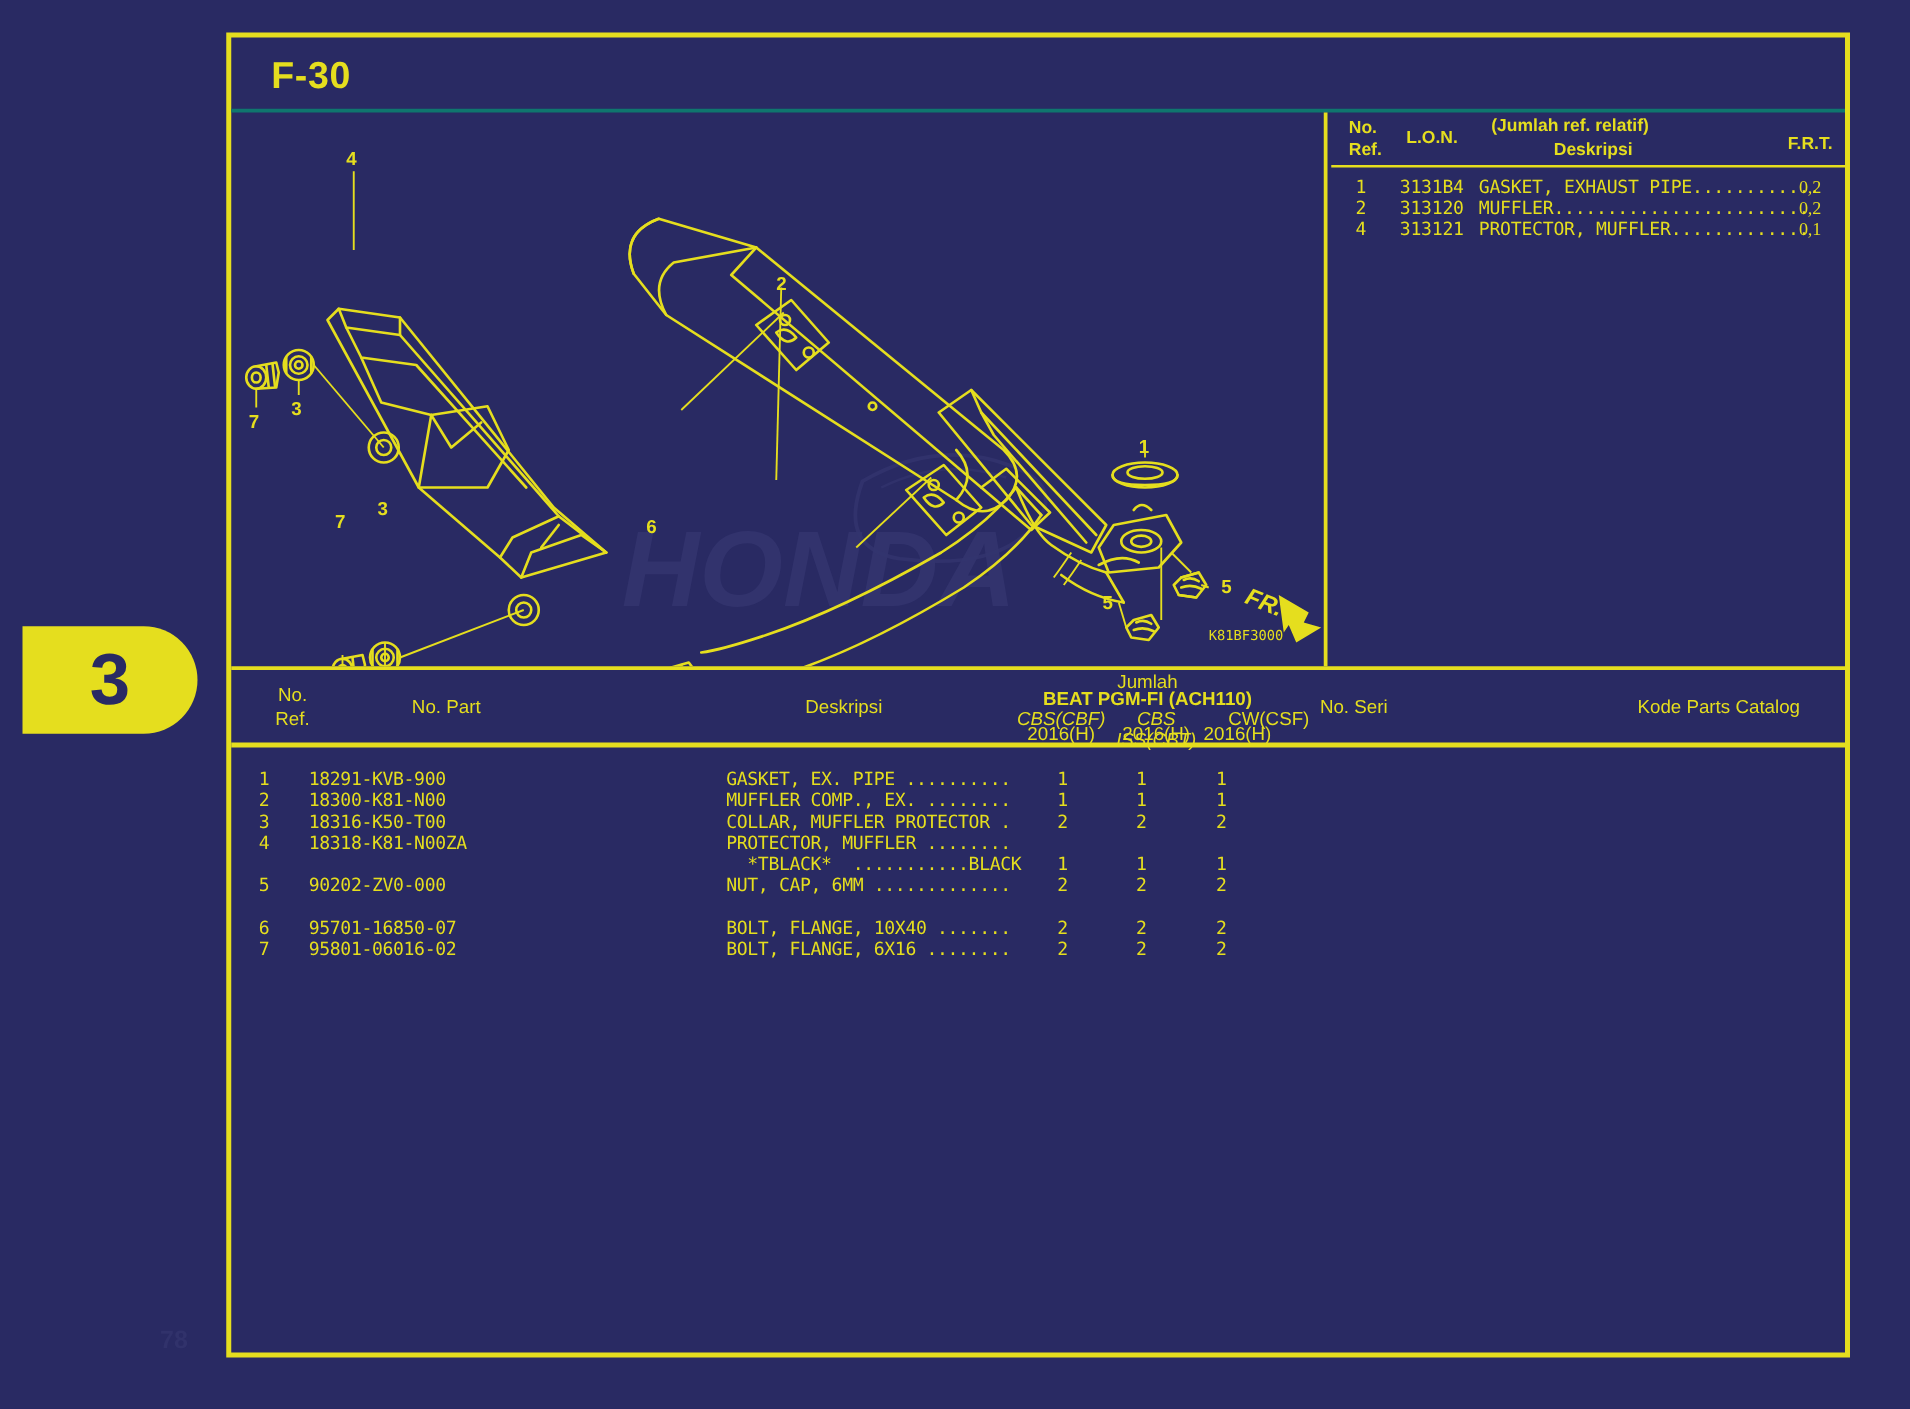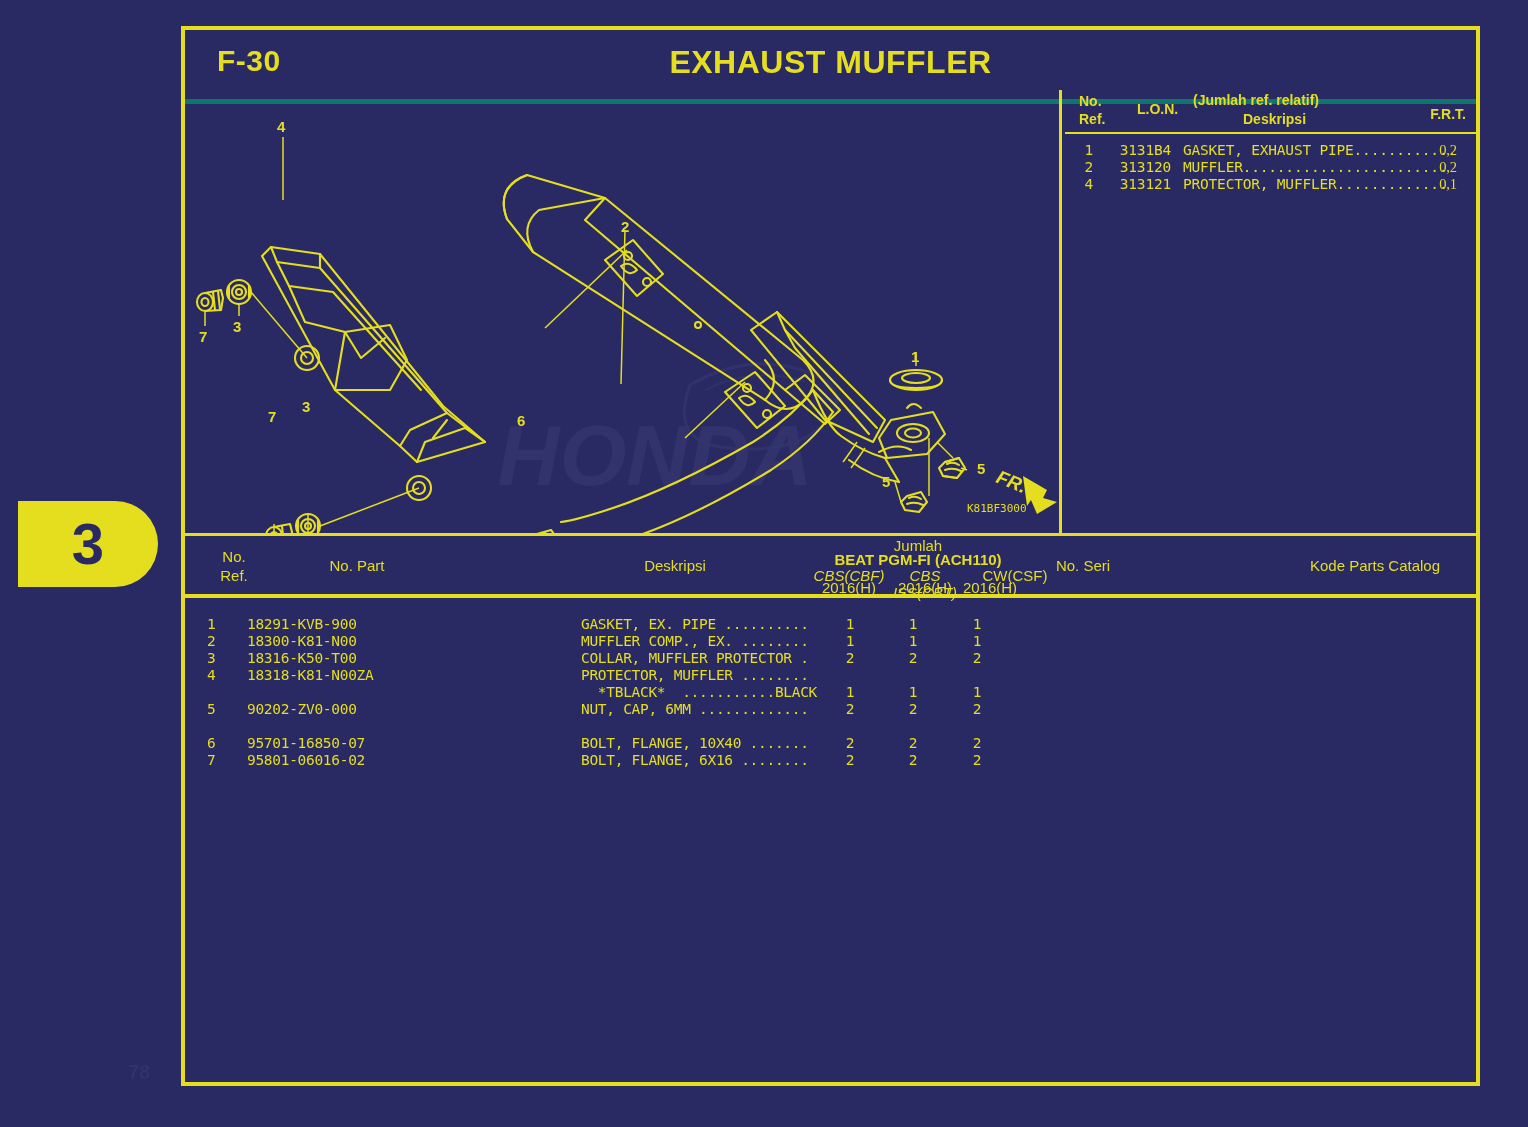--- a/index.html
+++ b/index.html
@@ -27,22 +27,22 @@
 
   
   .frame {
     position: absolute; left: 181px; top: 26px;
     width: 1299px; height: 1060px;
     border: 4px solid #E5DE1E;
   }
 
   
   .titlebar {
-    position: absolute; left: 0; top: 0; right: 0; height: 74px;
-    border-bottom: 5px solid #0f766e;
+    position: absolute; left: 0; top: 0; right: 0; height: 60px;
+    border-bottom: 3px solid #0f766e;
   }
   .page-code {
     position: absolute; left: 32px; top: 14px;
     color: #E5DE1E; font-size: 30px; font-weight: bold;
     letter-spacing: .5px;
   }
   .page-title {
     position: absolute; left: 0; right: 0; top: 14px;
     text-align: center; color: #E5DE1E;
     font-size: 32px; font-weight: bold; letter-spacing: .5px;
@@ -60,21 +60,21 @@
   .diagram svg { position: absolute; left: 0; top: 0; }
   .lonpanel {
     position: absolute; left: 880px; top: 0; right: 0; height: 100%;
   }
 
   
   .lon-head { position: relative; height: 44px; border-bottom: 2px solid #E5DE1E; }
   .lon-head div { position: absolute; color: #E5DE1E; font-size: 14px; font-weight: bold; }
   .lh-noref-1 { left: 14px; top: 3px; }
   .lh-noref-2 { left: 14px; top: 21px; }
-  .lh-lon     { left: 60px; top: 11px; margin-left: 12px; }
+  .lh-lon     { left: 60px; top: 11px; }
   .lh-rel     { left: 128px; top: 2px; font-weight: bold; }
   .lh-desk    { left: 178px; top: 21px; }
   .lh-frt     { right: 10px; top: 16px; }
 
   .lon-rows { padding: 8px 0 0 0; }
   .lon-row {
     color: #E5DE1E; font-family: "DejaVu Sans Mono", monospace;
     font-size: 14.5px; line-height: 17px; white-space: pre;
     letter-spacing: -0.2px;
   }
@@ -143,21 +143,20 @@
   <div class="tab-chip">
     <span>3</span>
   </div>
 
   <div class="pagenum">78</div>
 
   <div class="frame">
 
     <div class="titlebar">
       <div class="page-code">F-30</div>
-      <div class="page-title">EXHAUST MUFFLER</div>
     </div>
 
     <div class="mid">
 
       <div class="diagram">
         <svg width="877" height="446" viewBox="0 0 877 446">
 
           <g class="wm">
             <text x="470" y="395" font-family="Liberation Sans, sans-serif" font-size="86" font-weight="bold" font-style="italic" fill="#3C3D78" stroke="none" text-anchor="middle" opacity="0.9">HONDA</text>
             <path d="M505 295 q60 -35 120 -12 q40 16 20 44 q-30 40 -110 30 q-50 -8 -30 -62 z" stroke="#3C3D78" stroke-width="3" fill="none" opacity="0.8"></path>

